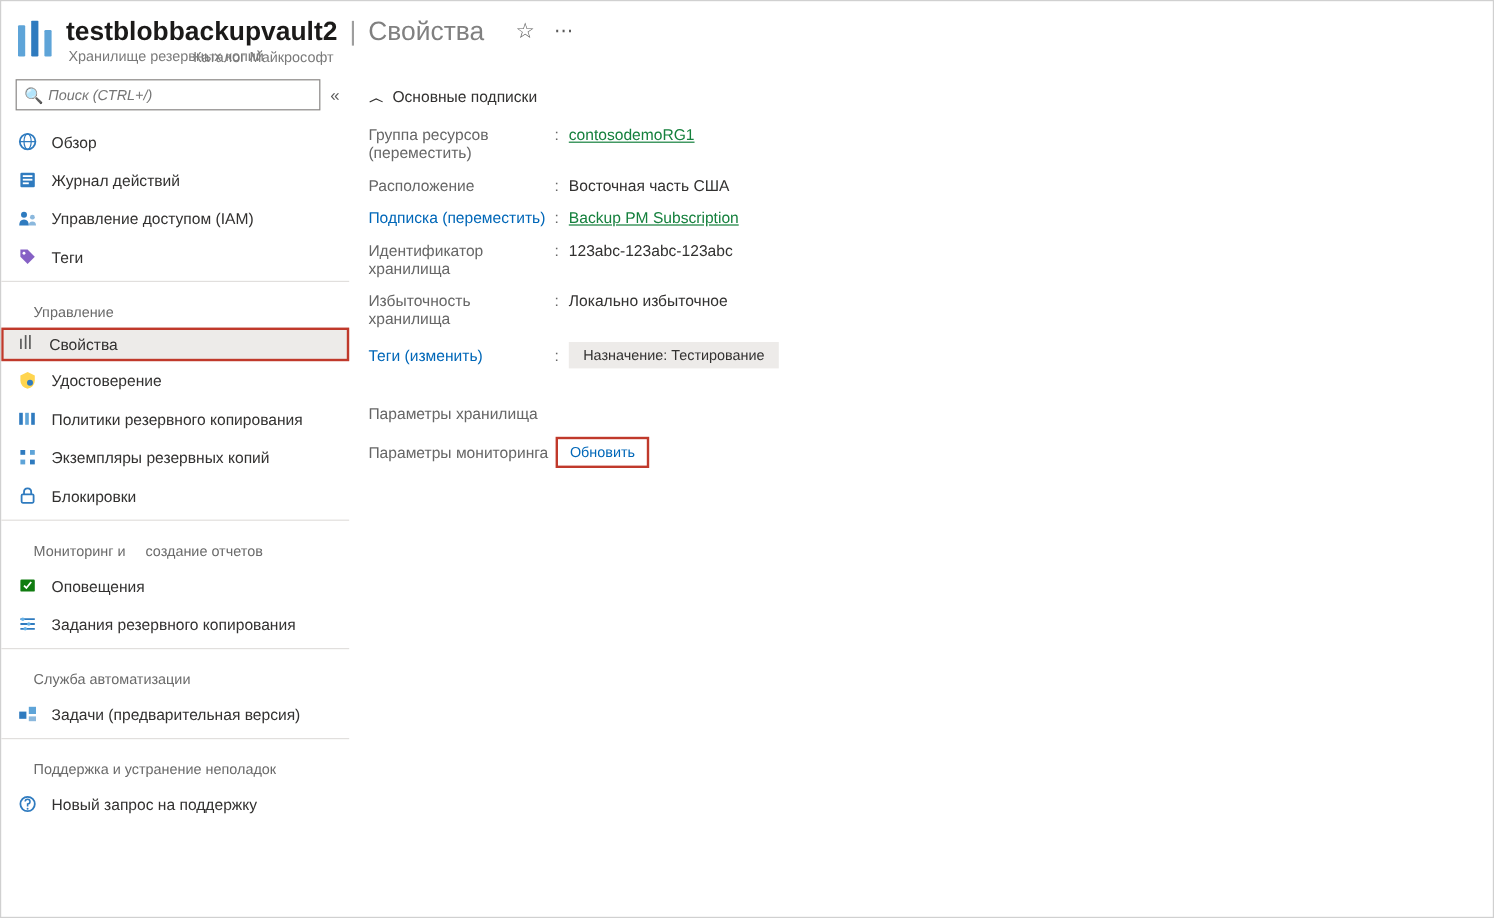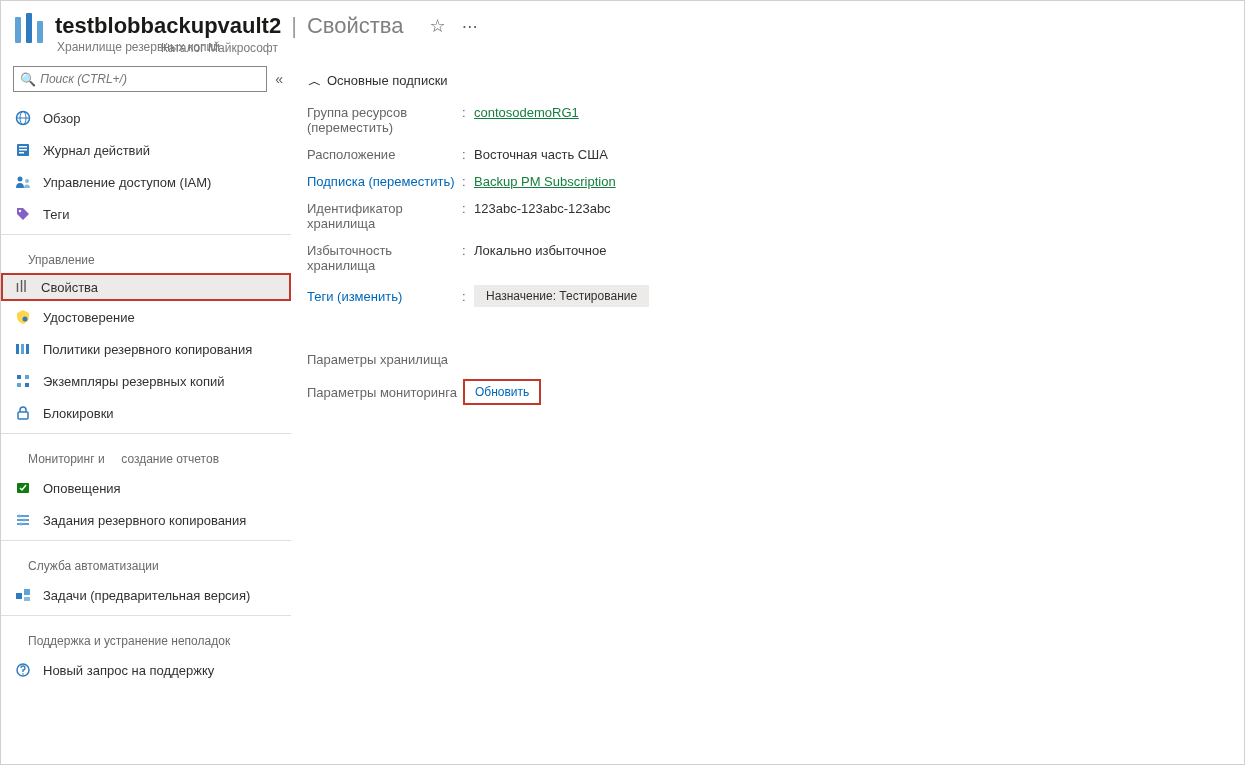--- a/index.html
+++ b/index.html
@@ -8,21 +8,21 @@
   font-size: 13px;
   color: #323130;
   background: #fff;
   width: 1245px;
   height: 765px;
   overflow: hidden;
   border: 1px solid #d0d0d0;
 }
 .header {
   display: flex;
-  align-items: flex-start;
+  align-items: center;
   padding: 12px 0 4px 12px;
 }
 .header-icon {
   width: 32px; height: 34px;
   margin-right: 10px;
   flex-shrink: 0;
 }
 .title-block { display: flex; flex-direction: column; }
 .title-row { display: flex; align-items: center; gap: 8px; }
 .title-main { font-size: 22px; font-weight: 600; color: #1b1a19; }
@@ -84,21 +84,21 @@
 .kv-val { font-size: 13px; color: #323130; }
 .link { color: #15803d; text-decoration: underline; cursor: pointer; }
 .tag-chip {
   background: #edebe9;
   padding: 4px 12px;
   font-size: 12px;
   color: #323130;
 }
 .section-label {
   font-size: 13px; color: #666;
-  margin: 39px 0 12px 0;
+  margin: 24px 0 12px 0;
   display: block;
 }
 .monitor-row { display: flex; align-items: center; gap: 6px; }
 .update-btn {
   border: 2px solid #c0392b;
   color: #0067b8;
   background: #fff;
   padding: 4px 10px;
   font-size: 12px;
   cursor: pointer;

